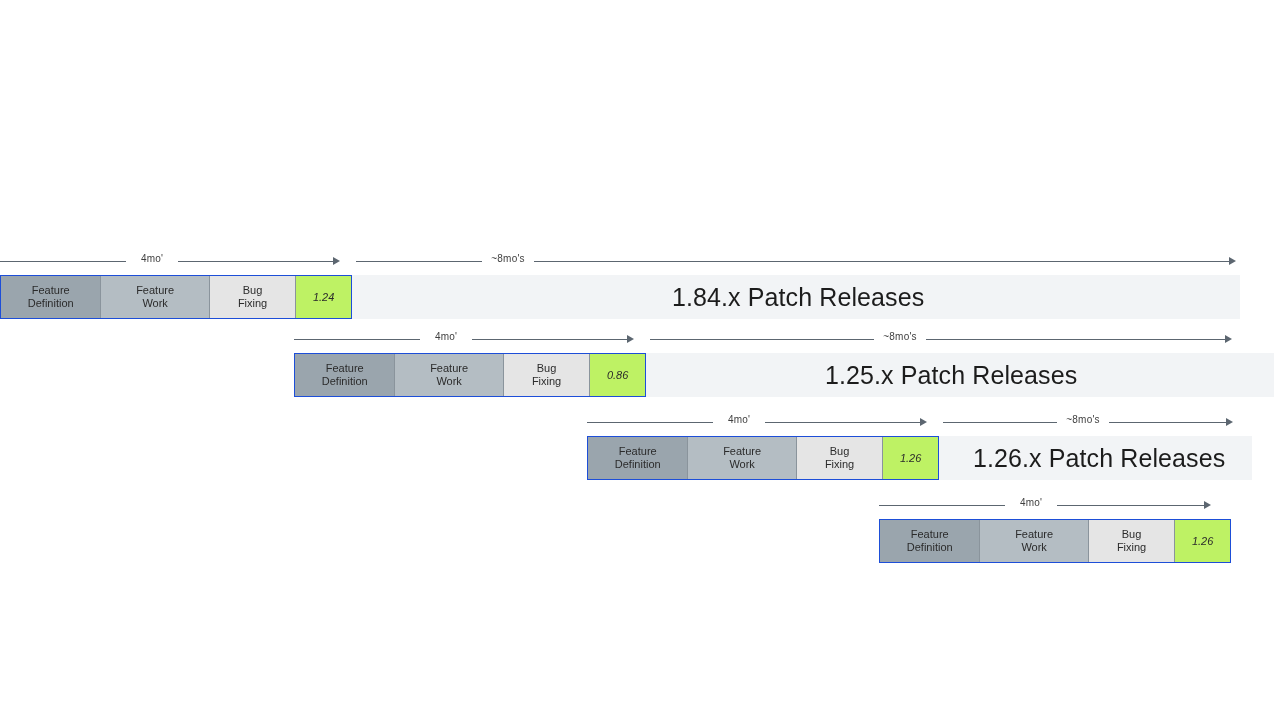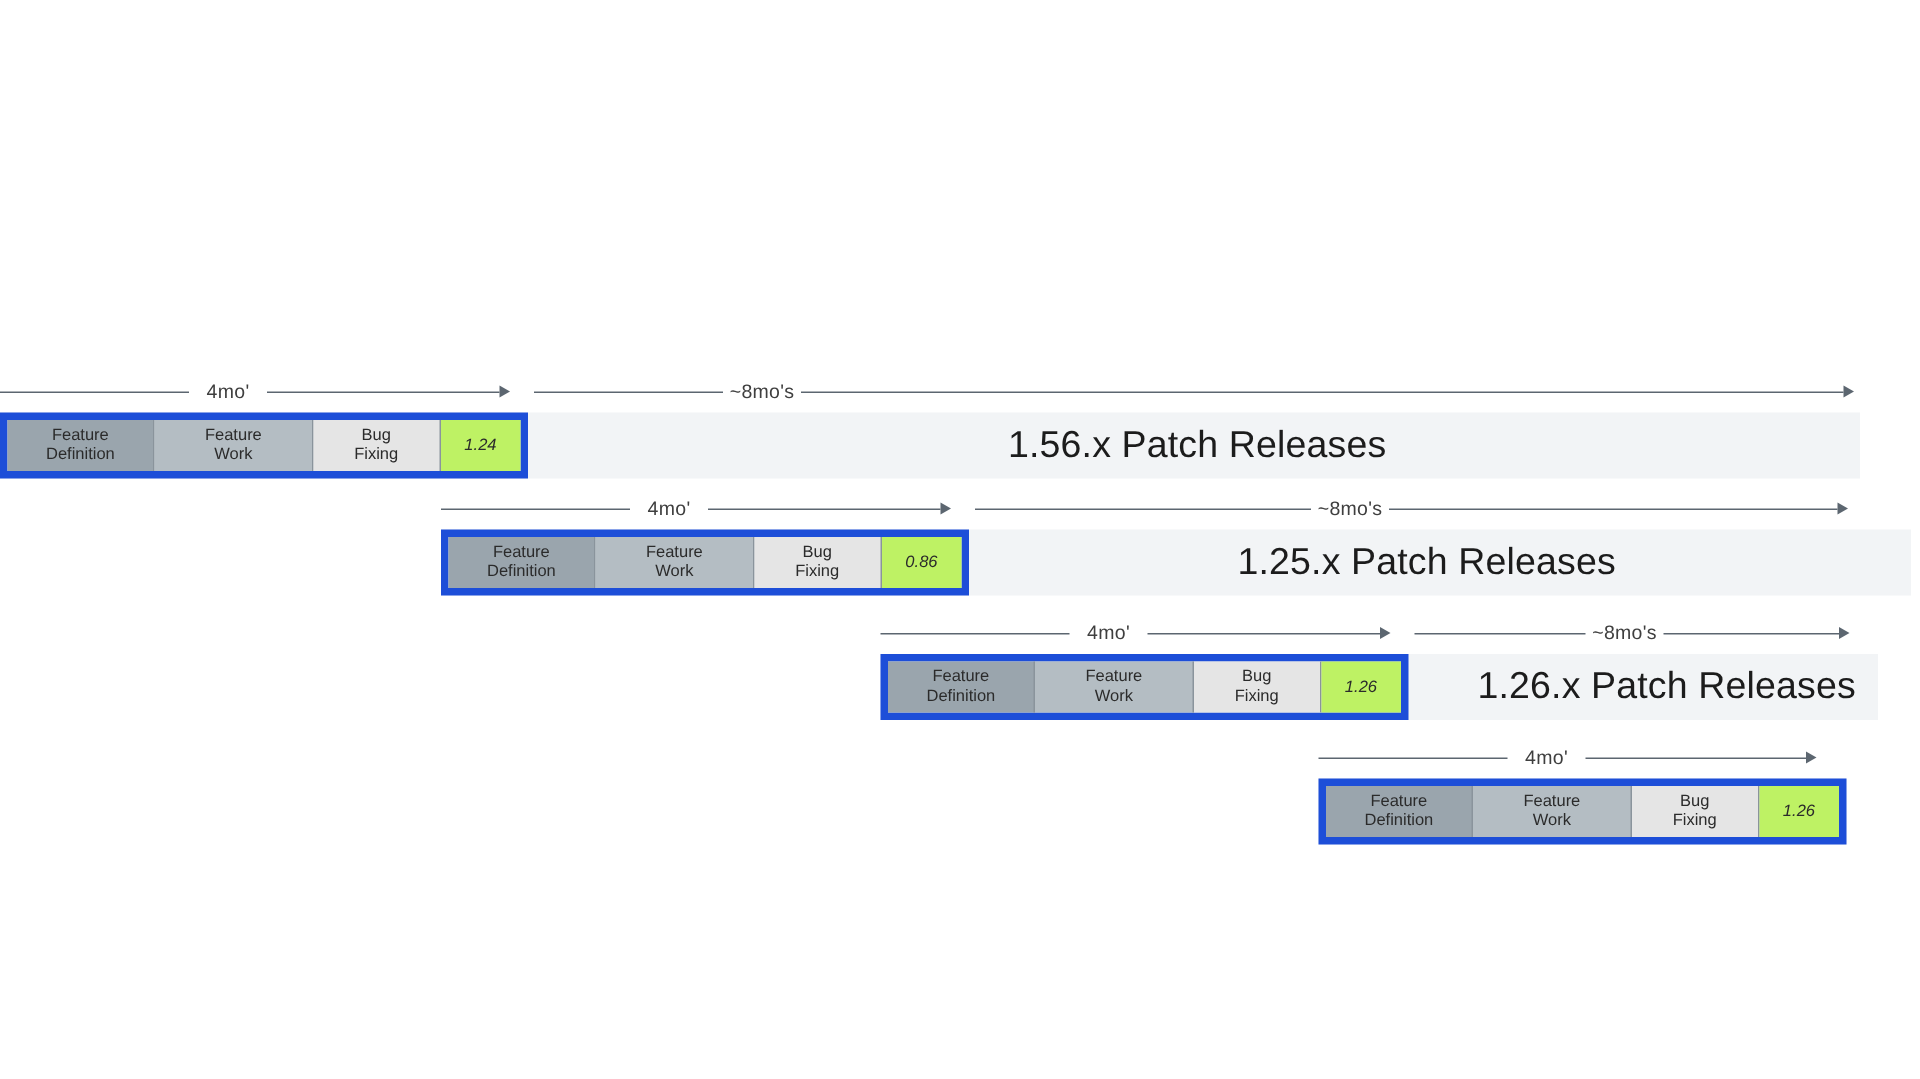--- a/index.html
+++ b/index.html
@@ -45,21 +45,21 @@
     letter-spacing: .1px;
   }
 
   
   .phases {
     position: absolute;
     top: 0;
     height: 44px;
     display: flex;
     box-sizing: border-box;
-    border: 5px solid #1d4ed8;
+    border: 1px solid #1d4ed8;
   }
   .phase {
     box-sizing: border-box;
     border-right: 1px solid #8a949c;
     display: flex;
     flex-direction: column;
     align-items: center;
     justify-content: center;
     font-size: 11px;
     line-height: 13px;
@@ -83,41 +83,41 @@
   .measure .rule {
     position: absolute;
     top: 9px;
     height: 1px;
     background: #5c6670;
   }
   .measure .m-label {
     position: absolute;
     top: 1px;
     transform: translateX(-50%);
-    font-size: 13px;
+    font-size: 10px;
     color: #3f3f3f;
     white-space: nowrap;
     letter-spacing: .2px;
   }
   .measure .arrowhead {
     position: absolute;
     top: 5px;
     width: 0; height: 0;
     border-top: 4px solid transparent;
     border-bottom: 4px solid transparent;
     border-left: 7px solid #5c6670;
   }
 </style>
 </head>
 <body>
 
 <div id="canvas">
     <div class="release-row" style="left: 0px; top: 275px; width: 1280px;">
       <div class="patch-band" style="left: 0px; width: 1240px;">
-        <div class="patch-band-label" style="left: 672px;">1.56.x Patch Releases</div>
+        <div class="patch-band-label" style="left: 672px;">1.84.x Patch Releases</div>
       </div>
       <div class="phases" style="left: 0px; width: 352px;">
         <div class="phase p-definition" style="width: 101px;">
           <div class="phase-line1">Feature</div>
           <div class="phase-line2">Definition</div>
         </div>
         <div class="phase p-work" style="width: 109px;">
           <div class="phase-line1">Feature</div>
           <div class="phase-line2">Work</div>
         </div>
@@ -171,21 +171,21 @@
       <div class="m-label" style="left: 152px;">4mo'</div>
     </div>
     <div class="measure" style="left: 650px; top: 330px; width: 582px;">
       <div class="rule" style="left: 0px; width: 224px;"></div>
       <div class="rule" style="left: 276px; width: 299px;"></div>
       <div class="arrowhead" style="left: 575px;"></div>
       <div class="m-label" style="left: 250px;">~8mo's</div>
     </div>
     <div class="release-row" style="left: 0px; top: 436px; width: 1280px;">
       <div class="patch-band" style="left: 587px; width: 665px;">
-        <div class="patch-band-label" style="left: 398px;">1.26.x Patch Releases</div>
+        <div class="patch-band-label" style="left: 386px;">1.26.x Patch Releases</div>
       </div>
       <div class="phases" style="left: 587px; width: 352px;">
         <div class="phase p-definition" style="width: 101px;">
           <div class="phase-line1">Feature</div>
           <div class="phase-line2">Definition</div>
         </div>
         <div class="phase p-work" style="width: 109px;">
           <div class="phase-line1">Feature</div>
           <div class="phase-line2">Work</div>
         </div>

